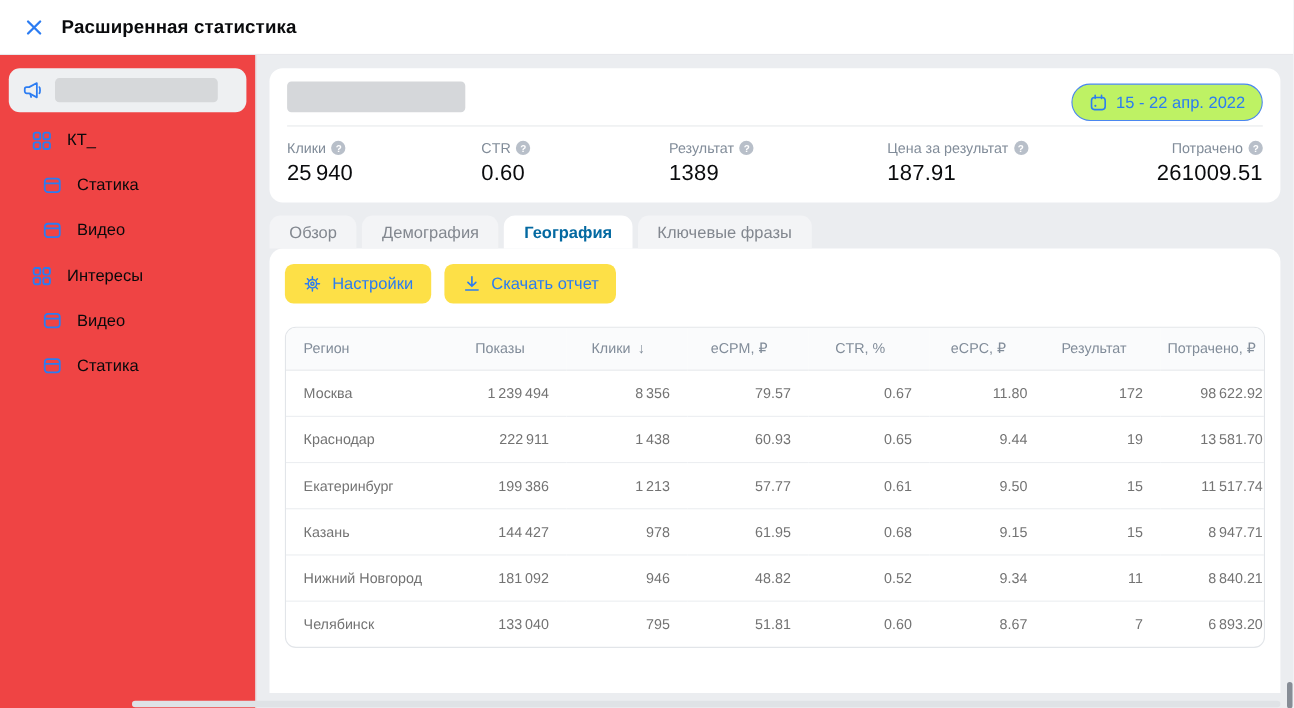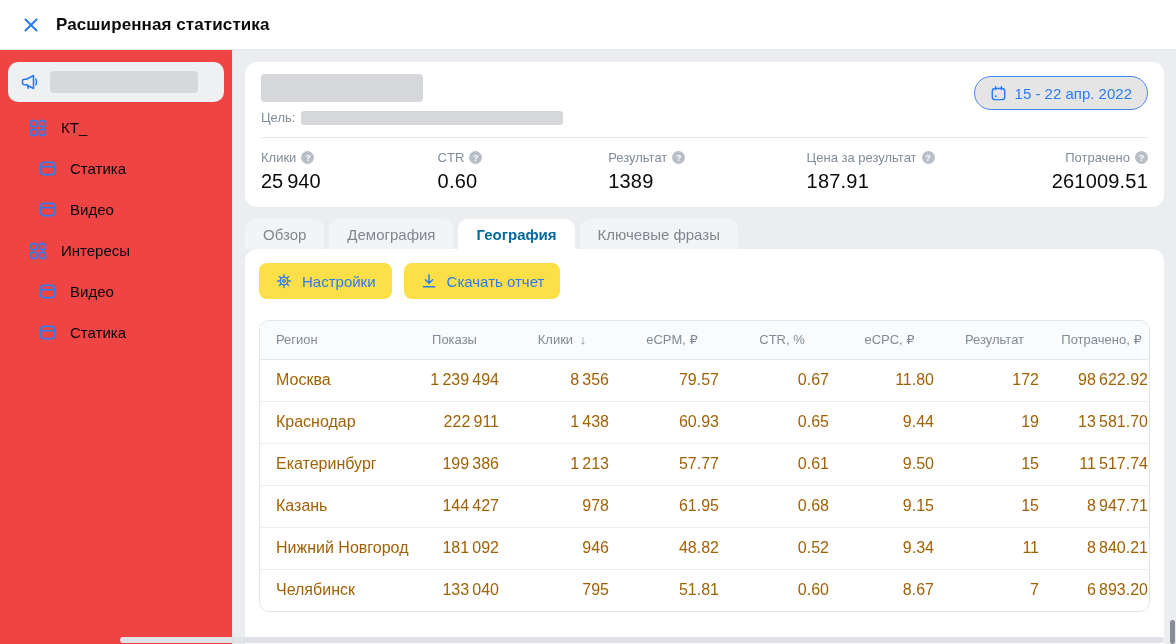--- a/index.html
+++ b/index.html
@@ -29,21 +29,21 @@
   .main { position:absolute; left:233px; top:50px; width:943px; height:594px; background:#ebedf0;
           padding:12px 12px 0 12px; }
 
   
   .summary-card { position:relative; background:#fff; border-radius:12px; padding:12px 16px 14px 16px; }
   .name-ph { width:162px; height:28px; border-radius:4px; background:#d5d7da; }
   .goal-row { display:flex; align-items:center; margin-top:8px; }
   .goal-label { font-size:13px; color:#818c99; }
   .goal-ph { margin-left:6px; width:262px; height:14px; border-radius:3px; background:#d5d7da; }
   .date-btn { position:absolute; top:14px; right:16px; height:34px; display:inline-flex; align-items:center;
-              gap:8px; padding:0 15px; border:1px solid #4a87ef; border-radius:18px; background:#e5e5e5;
+              gap:8px; padding:0 15px; border:1px solid #4a87ef; border-radius:18px; background:#bef264;
               color:#2b7cf2; font-size:15px; font-weight:500; cursor:pointer; }
   .card-divider { border:none; border-top:1px solid #e7e9ec; margin-top:12px; }
   .metrics { display:flex; padding-top:12px; }
   .metric { display:flex; flex-direction:column; }
   .metric:nth-child(1){ width:178px; }
   .metric:nth-child(2){ width:172px; }
   .metric:nth-child(3){ width:200px; }
   .metric:nth-child(4){ width:247px; }
   .metric:nth-child(5){ margin-left:auto; align-items:flex-end; text-align:left; }
   .metric-label { display:flex; align-items:center; gap:5px; font-size:13px; color:#818c99; }
@@ -63,21 +63,21 @@
   .tool-btn { height:36px; display:inline-flex; align-items:center; gap:9px; padding:0 16px;
               background:#fde047; border:none; border-radius:8px; color:#2b7cf2; font-size:15px;
               font-weight:500; font-family:inherit; cursor:pointer; }
 
   
   .table-clip { margin-top:21px; border:1px solid #e2e5e9; border-radius:10px; overflow:hidden; width:891px; }
   table { border-collapse:collapse; table-layout:fixed; width:904px; }
   thead th { height:38px; background:#fafbfc; font-size:13px; font-weight:400; color:#818c99;
              border-bottom:1px solid #e6e8ec; text-align:center; padding:0 16px 0 0; cursor:pointer; white-space:nowrap; }
   thead th:first-child { text-align:left; padding:0 0 0 16px; }
-  tbody td { height:42px; font-size:16px; color:#a16207; text-align:right; padding:0 16px 0 0; white-space:nowrap; }
+  tbody td { height:42px; font-size:13px; color:#737373; text-align:right; padding:0 16px 0 0; white-space:nowrap; }
   tbody td:first-child { text-align:left; padding:0 0 0 16px; }
   tbody tr + tr td { border-top:1px solid #eceef1; }
   .sort-arrow { margin-left:3px; color:#818c99; }
 
   
   .h-scroll-track { position:absolute; left:120px; top:637px; width:1044px; height:6px; border-radius:3px;
                     background:#dfe2e6; z-index:9; }
   .v-scroll-thumb { position:absolute; right:1px; top:620px; width:5px; height:24px; border-radius:2.5px;
                     background:#878d96; z-index:9; }
 
@@ -169,24 +169,20 @@
           </span>
           <span class="lbl">Статика</span>
         </div>
       </div>
   </div>
 
   <div class="main">
 
     <div class="summary-card">
       <div class="name-ph"></div>
-      <div class="goal-row">
-        <span class="goal-label">Цель:</span>
-        <span class="goal-ph"></span>
-      </div>
       <button class="date-btn">
         <span>
           <svg width="17" height="17" viewBox="0 0 20 20" fill="none" stroke="#2b7cf2" stroke-width="1.7" stroke-linecap="round">
             <rect x="2.7" y="4.2" width="14.6" height="13" rx="3.2"></rect>
             <path d="M6.6 2 V5.4 M13.4 2 V5.4"></path>
             <circle cx="6.8" cy="13.2" r="1.15" fill="#2b7cf2" stroke="none"></circle>
           </svg>
         </span>
         <span>15 - 22 апр. 2022</span>
       </button>

